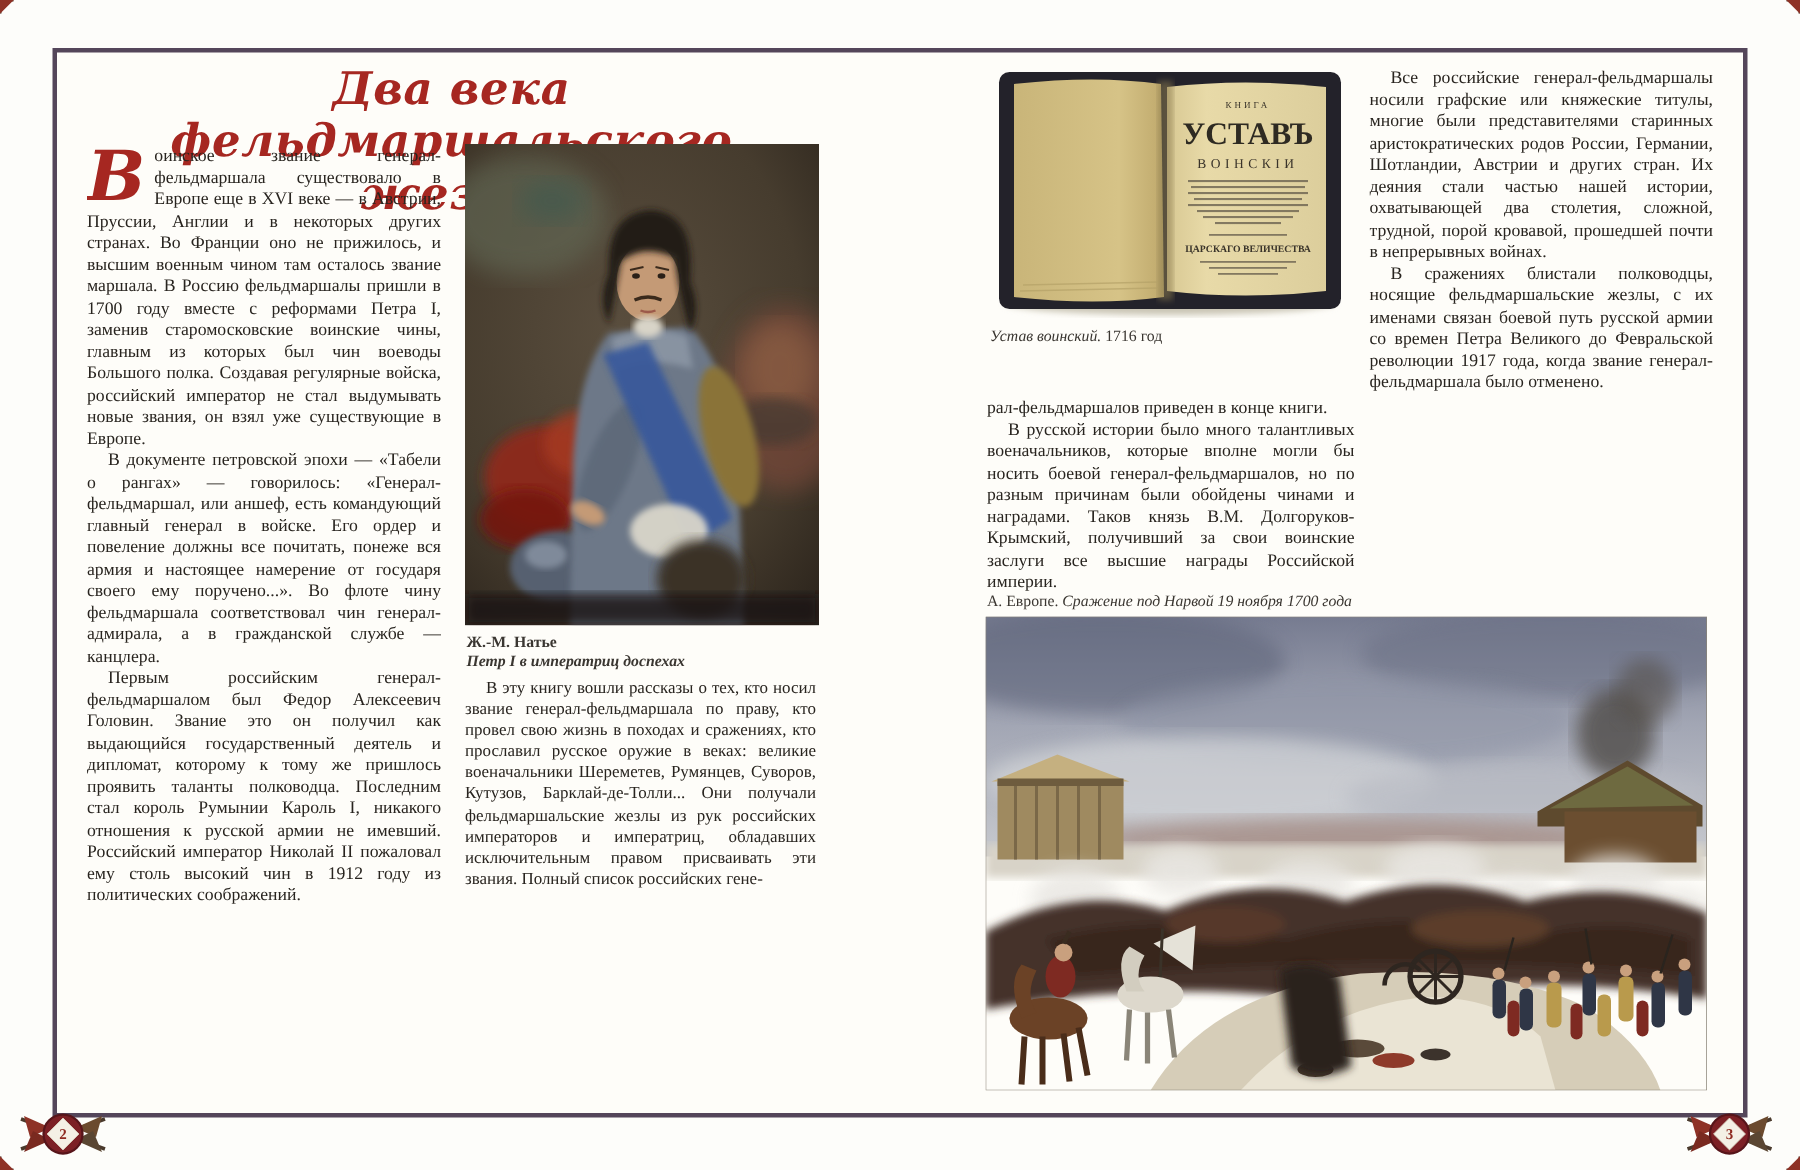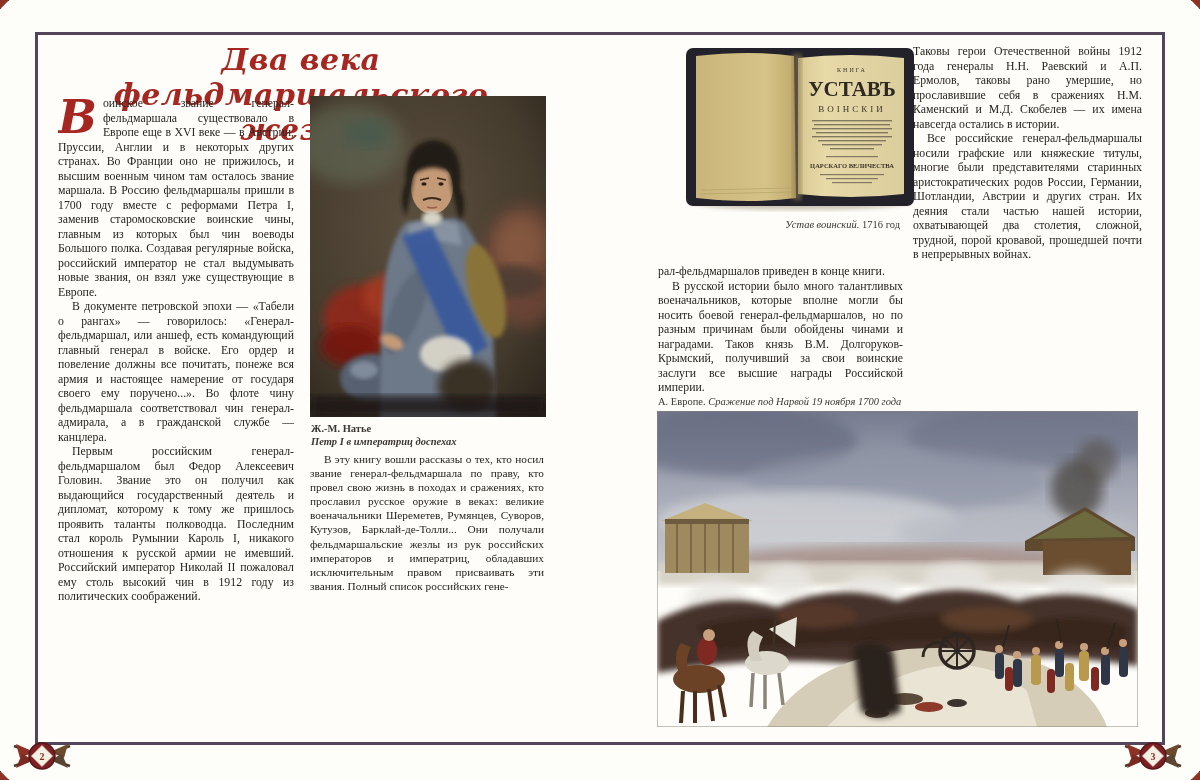--- a/index.html
+++ b/index.html
@@ -13,25 +13,25 @@
   .col p.indent{text-indent:14px;}
   #col1{left:58px;top:96px;width:236px;height:648px;}
   #col2{left:310px;top:452px;width:234px;height:290px;font-size:11.3px;line-height:14.1px;}
   #col3{left:658px;top:236px;width:245px;height:154px;margin-top:28px;}
   #col4{left:913px;top:44px;width:229px;height:352px;}
   .dropcap{float:left;font-family:"DejaVu Serif",serif;font-style:italic;font-weight:bold;
     font-size:46px;line-height:36px;color:#a62721;margin:3px 6px 0 0;}
   .caption{font-size:10.5px;line-height:13px;color:#3a3631;}
   .caption .it{font-style:italic;}
   #cap-portrait{left:311px;top:422px;width:230px;font-weight:bold;}
-  #cap-book{left:660px;top:218px;width:240px;text-align:right;}
+  #cap-book{left:660px;top:218px;width:240px;text-align:left;}
   #cap-battle{left:658px;top:395px;width:480px;}
   .artwrap{overflow:hidden;}
   #portrait{left:310px;top:96px;width:236px;height:321px;}
-  #bookphoto{left:680px;top:44px;width:240px;height:170px;}
+  #bookphoto{left:660px;top:44px;width:240px;height:170px;}
   #battle{left:657px;top:411px;width:481px;height:316px;}
   .badge{width:64px;height:40px;}
   #badge-left{left:10px;top:736px;}
   #badge-right{left:1121px;top:736px;}
   .cornermark{width:22px;height:22px;}
   #cm-tl{left:-11px;top:-11px;} #cm-tr{right:-11px;top:-11px;}
   #cm-bl{left:-11px;bottom:-11px;} #cm-br{right:-11px;bottom:-11px;}
 </style>
 </head>
 <body>
@@ -304,22 +304,22 @@
     <ellipse cx="220" cy="302" rx="12" ry="5" fill="#4a3a2c"></ellipse>
     <ellipse cx="300" cy="292" rx="10" ry="4" fill="#3c332c"></ellipse>
   </g>
 
   <path d="M196 236 Q218 226 236 240 L244 300 Q222 312 204 300 Z" fill="#2a221a" filter="url(#s3)"></path>
   <rect x="0" y="0" width="481" height="316" fill="none" stroke="#8a8578" stroke-width="1"></rect>
 </svg>
 </div>
 
 <div id="col4" class="abs col">
-  <p>Таковы герои Отечественной войны 1912 года генералы Н.Н. Раевский и А.П. Ермолов, таковы рано умершие, но прославившие себя в сражениях Н.М. Каменский и М.Д. Скобелев — их имена навсегда остались в истории.</p>
   <p class="indent">Все российские генерал-фельдмаршалы носили графские или княжеские титулы, многие были представителями старинных аристократических родов России, Германии, Шотландии, Австрии и других стран. Их деяния стали частью нашей истории, охватывающей два столетия, сложной, трудной, порой кровавой, прошедшей почти в непрерывных войнах.</p>
+  <p class="indent">В сражениях блистали полководцы, носящие фельдмаршальские жезлы, с их именами связан боевой путь русской армии со времен Петра Великого до Февральской революции 1917 года, когда звание генерал-фельдмаршала было отменено.</p>
 </div>
 
 <svg id="badge-left" class="abs badge" viewBox="0 0 64 40">
   <path d="M4 10 L60 30 M4 30 L60 10" stroke="#4a3a2c" stroke-width="2.4"></path>
   <polygon points="6,8 24,16 10,22" fill="#8e3226"></polygon>
   <polygon points="58,8 40,16 54,22" fill="#6b4a2e"></polygon>
   <polygon points="6,32 24,24 12,18" fill="#7a2a20"></polygon>
   <polygon points="58,32 40,24 52,18" fill="#5a4632"></polygon>
   <circle cx="32" cy="20" r="13" fill="#7c2025" stroke="#57151a" stroke-width="1.5"></circle>
   <rect x="24.5" y="12.5" width="15" height="15" transform="rotate(45 32 20)" fill="#f4f0e5" stroke="#d9d2c0" stroke-width=".6"></rect>

